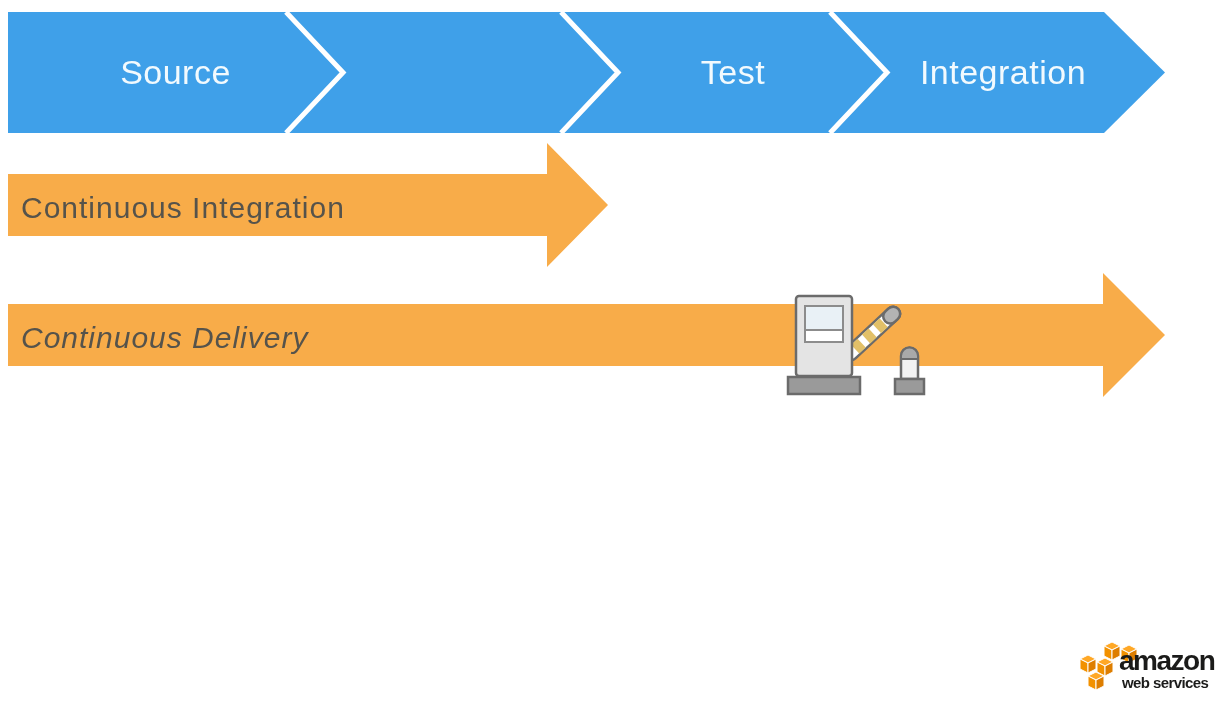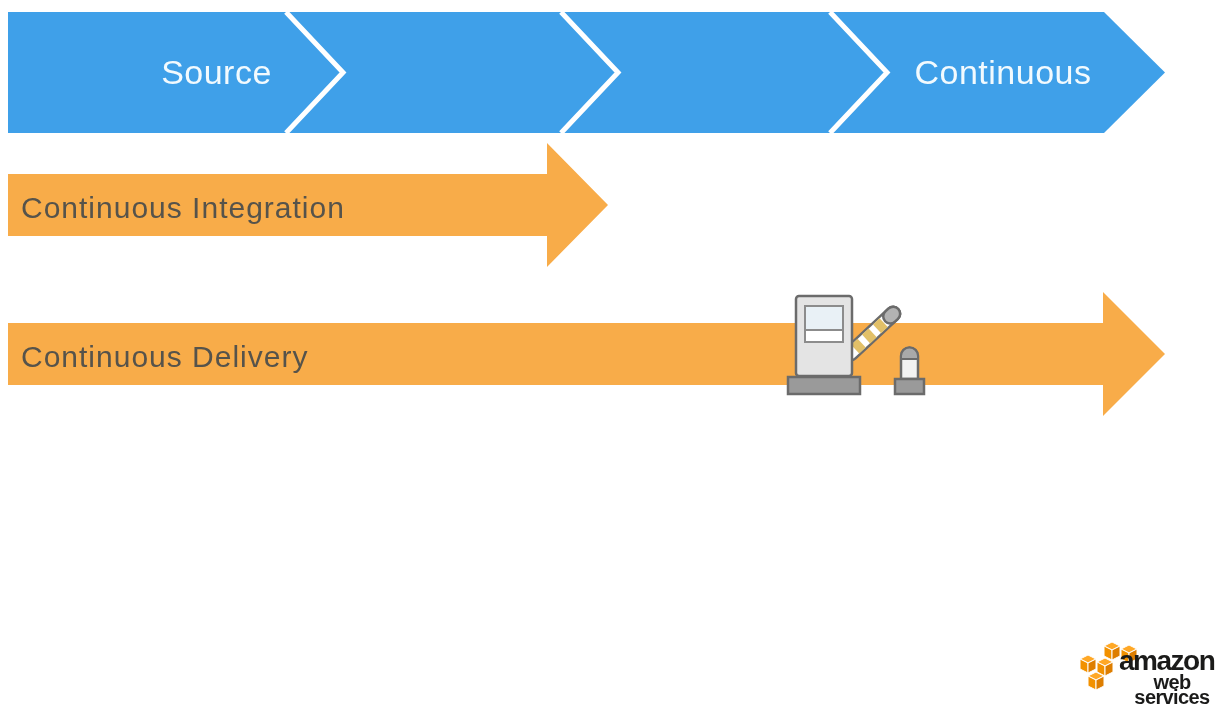--- a/index.html
+++ b/index.html
@@ -10,67 +10,68 @@
   }
   
   .stage-bar{position:absolute;left:8px;top:12px;width:1157px;height:121px;}
   .stage-bar svg{position:absolute;left:0;top:0;}
   .bar-shape{fill:var(--stage-blue);}
   .chevron-line{fill:none;stroke:#ffffff;stroke-width:5;stroke-linejoin:miter;}
   .stage-label{
     position:absolute;top:0;height:121px;display:flex;align-items:center;justify-content:center;
     color:var(--stage-label);font-size:34px;letter-spacing:.5px;
   }
-  .stage-source{left:0;width:335px;padding-left:41px;}
+  .stage-source{left:0;width:335px;}
   .stage-build{left:310px;width:280px;}
   .stage-test{left:590px;width:270px;}
   .stage-production{left:860px;width:270px;}
 
   
   .o-arrow{position:absolute;left:8px;height:124px;background:var(--arrow-orange);}
   .arrow-ci{top:143px;width:600px;
     clip-path:polygon(0 31px,539px 31px,539px 0,600px 62px,539px 124px,539px 93px,0 93px);}
-  .arrow-cd{top:292px;width:1157px;
-    clip-path:polygon(0 31px,1095px 31px,1095px 0,1157px 62px,1095px 124px,1095px 93px,0 93px);}
+  .arrow-cd{top:273px;width:1157px;
+    clip-path:polygon(0 31px,1095px 31px,1095px 0,1157px 62px,1095px 124px,1095px 93px,0 93px);font-style:italic;}
   .arrow-cdep{top:424px;width:1157px;
     clip-path:polygon(0 31px,1095px 31px,1095px 0,1157px 62px,1095px 124px,1095px 93px,0 93px);}
   .o-arrow .arrow-label{
     position:absolute;left:13px;top:31px;height:68px;display:flex;align-items:center;
     color:var(--arrow-label);font-size:30px;letter-spacing:1px;white-space:nowrap;
   }
 
   
   .gate-icon{position:absolute;left:786px;top:291px;width:148px;height:108px;z-index:5;}
 
   
   .aws-logo{position:absolute;left:1076px;top:632px;width:146px;height:72px;text-align:center;}
   .aws-boxes{position:absolute;left:0;top:4px;}
   .aws-brand{
     position:absolute;left:43px;top:15px;font-size:28px;font-weight:bold;
     letter-spacing:-1.5px;color:#1B1B1A;line-height:28px;
   }
   .aws-sub{
-    position:absolute;left:46px;top:43px;font-size:20px;font-weight:bold;
+    position:absolute;left:46px;top:43px;font-size:15px;font-weight:bold;
     letter-spacing:-.6px;color:#1B1B1A;line-height:15px;
   }
 </style>
 </head>
 <body>
 
 <div class="canvas" style="--stage-blue: #3FA0E9; --arrow-orange: #F8AC49; --arrow-label: #56534B; --stage-label: #F2FAFE;">
 
   <div class="stage-bar">
     <svg width="1157" height="121" viewBox="0 0 1157 121">
       <polygon class="bar-shape" points="0,0 1096,0 1157,60.5 1096,121 0,121"></polygon>
       <polyline class="chevron-line" points="278,0 335,60.5 278,121"></polyline>
       <polyline class="chevron-line" points="553,0 610,60.5 553,121"></polyline>
       <polyline class="chevron-line" points="822,0 879,60.5 822,121"></polyline>
     </svg>
     <div class="stage-label stage-source">Source</div>
-    <div class="stage-label stage-production">Continuous</div>
+    <div class="stage-label stage-test">Test</div>
+    <div class="stage-label stage-production">Integration</div>
   </div>
 
   <div class="o-arrow arrow-ci">
     <div class="arrow-label">Continuous Integration</div>
   </div>
 
   <div class="o-arrow arrow-cd">
     <div class="arrow-label">Continuous Delivery</div>
   </div>
 

